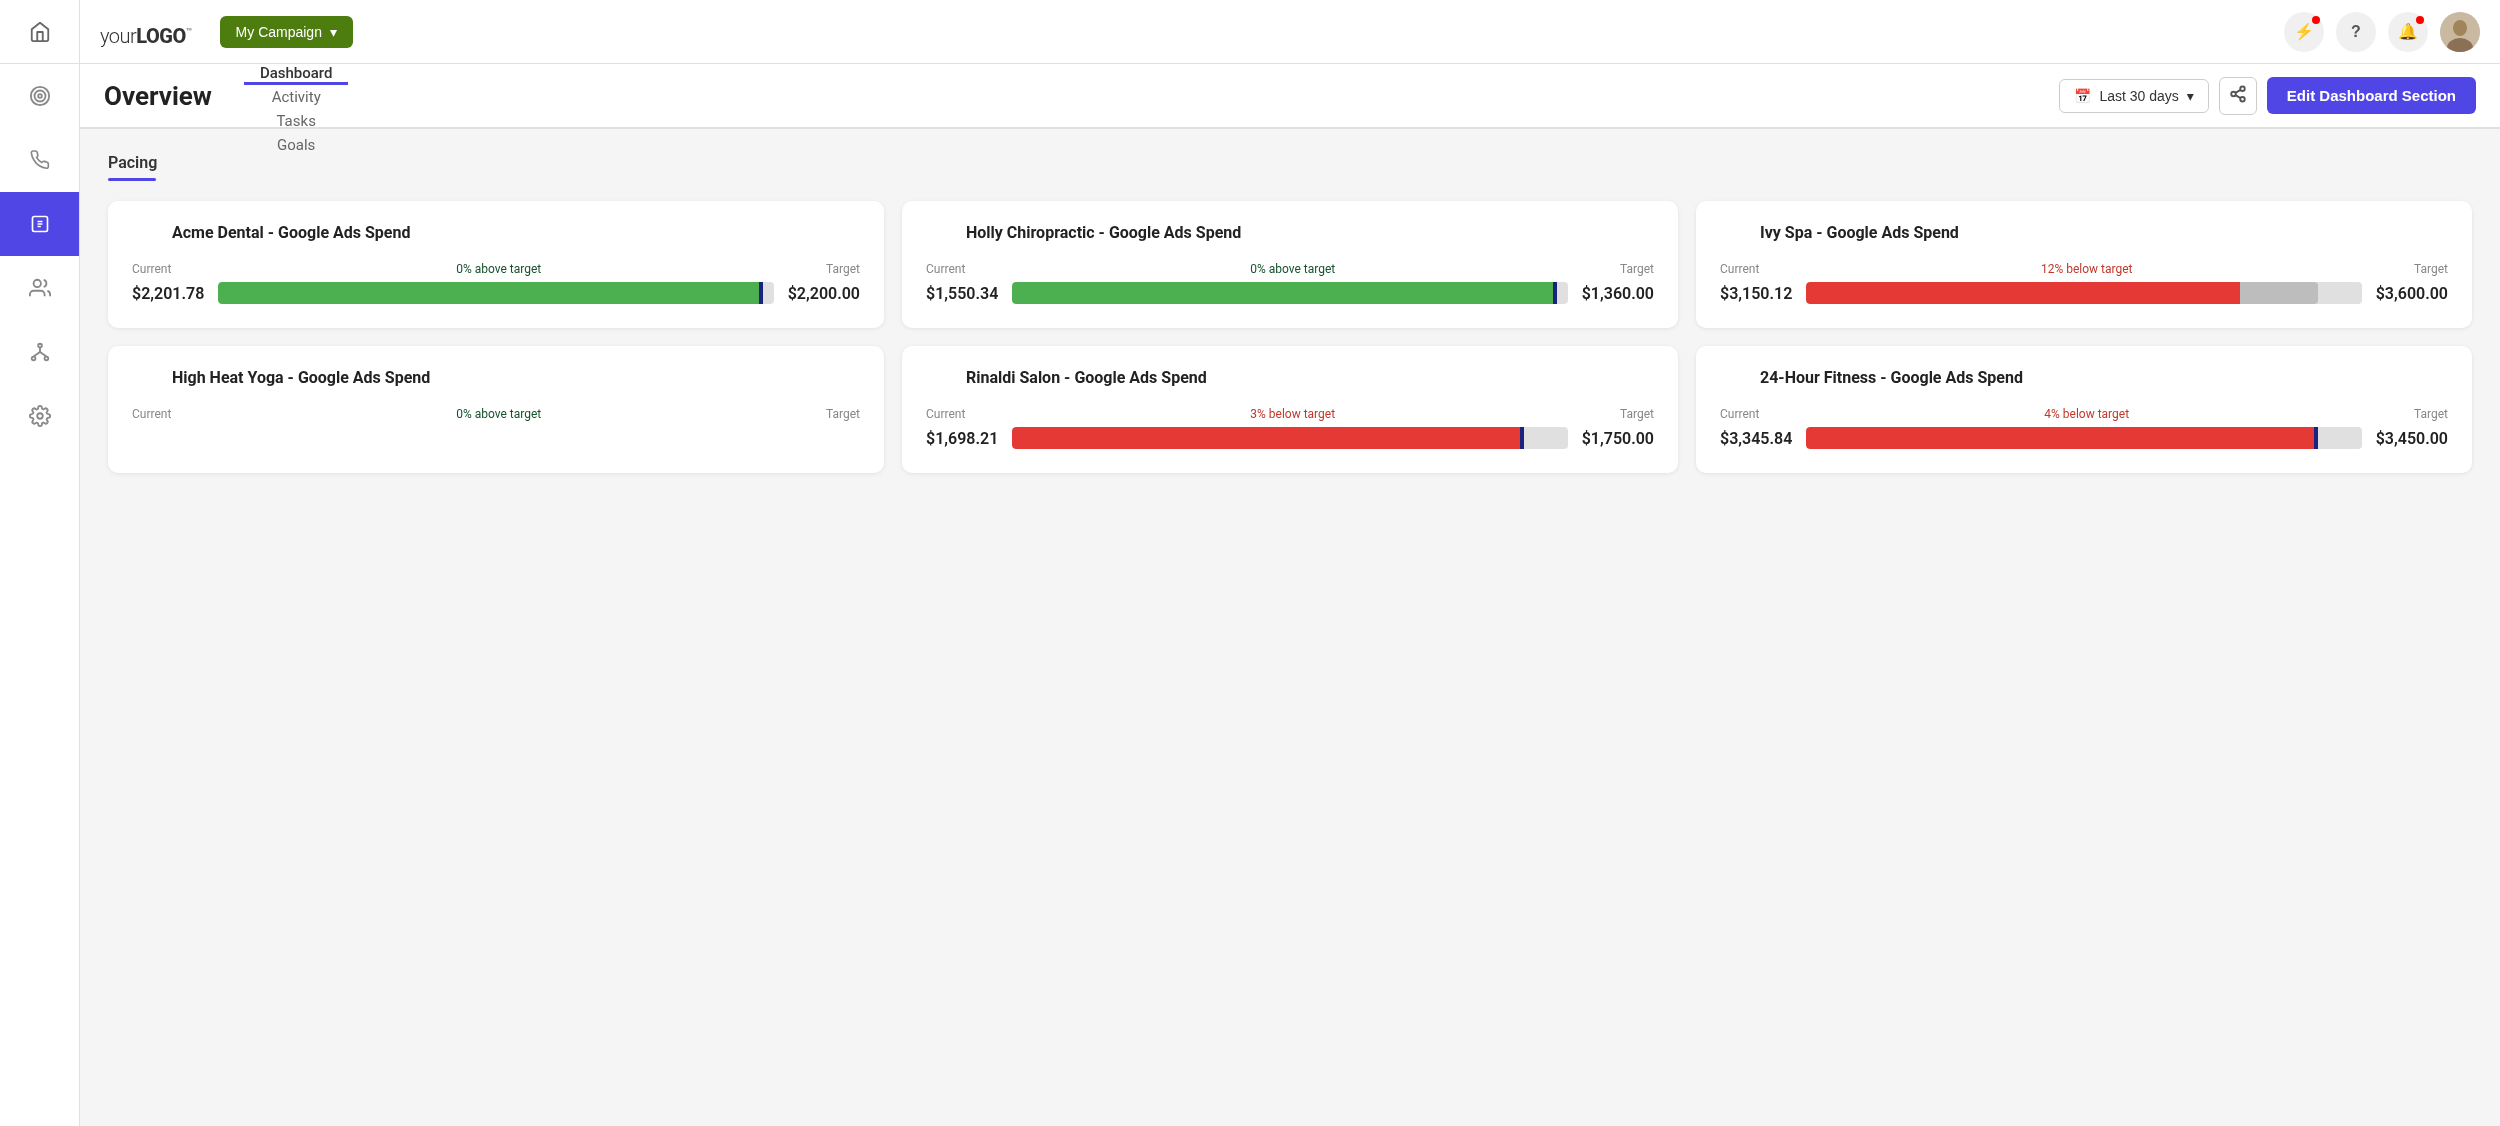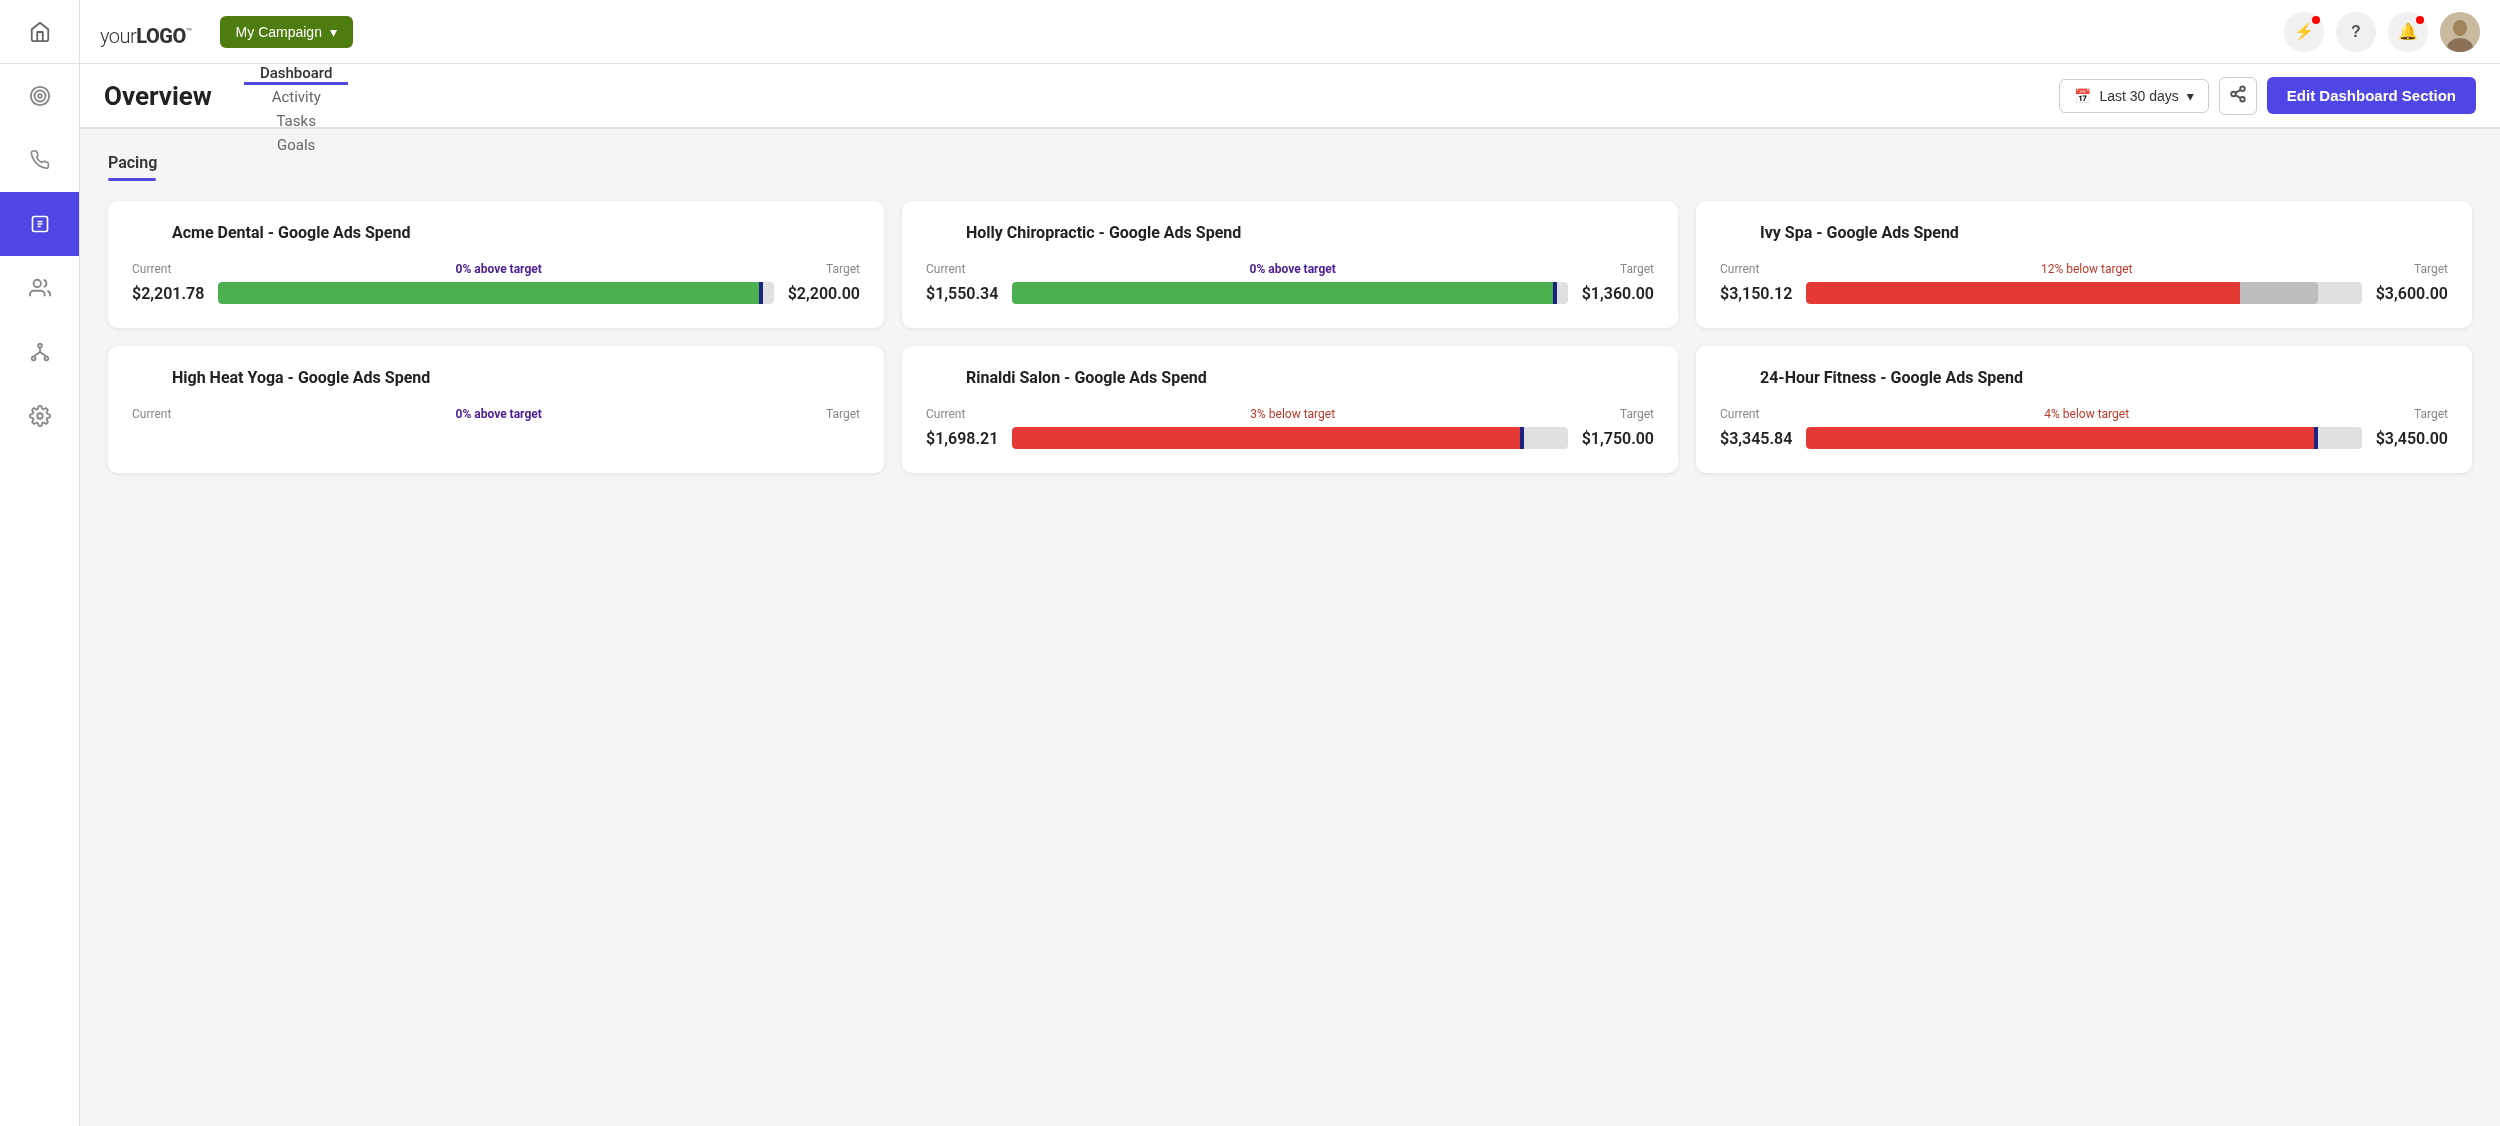--- a/index.html
+++ b/index.html
@@ -252,21 +252,21 @@
     }
     .metric-label {
       font-size: 12px;
       color: #888;
     }
     .metric-status {
       font-size: 12px;
       color: #888;
     }
     .metric-status.red { color: #c0392b; }
-    .metric-status.green { color: #4c1d95; font-weight: bold; }
+    .metric-status.green { color: #14532d; }
     .metric-values {
       display: flex;
       align-items: center;
       gap: 6px;
     }
     .metric-current {
       font-size: 16px;
       font-weight: 600;
       color: #222;
       min-width: 80px;

